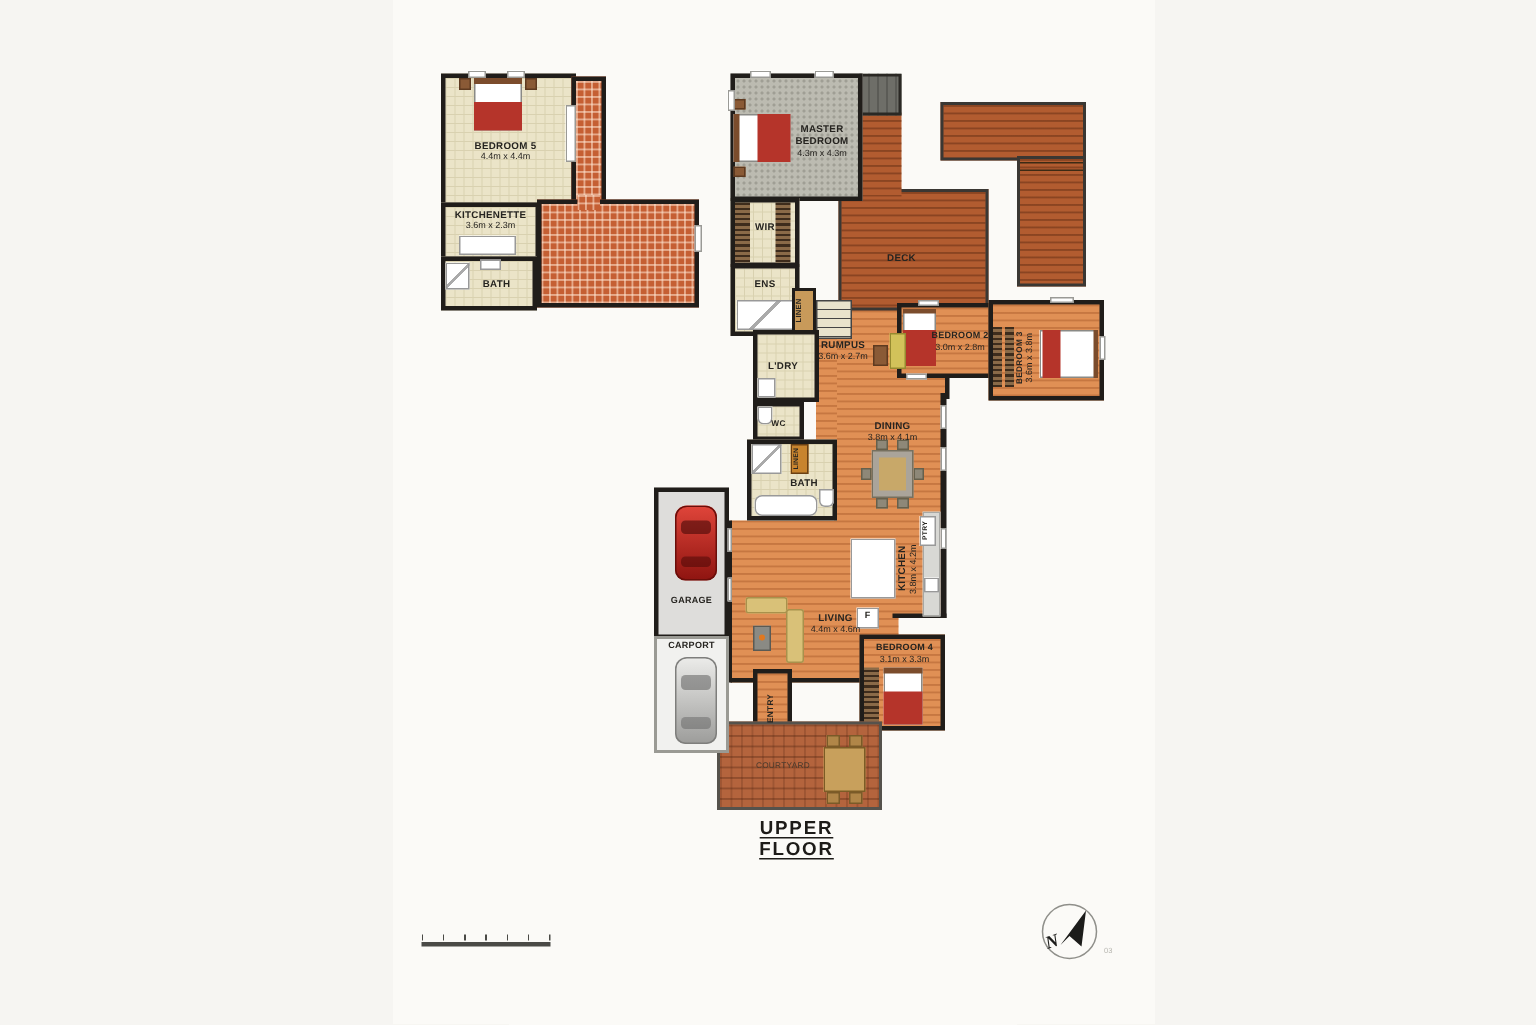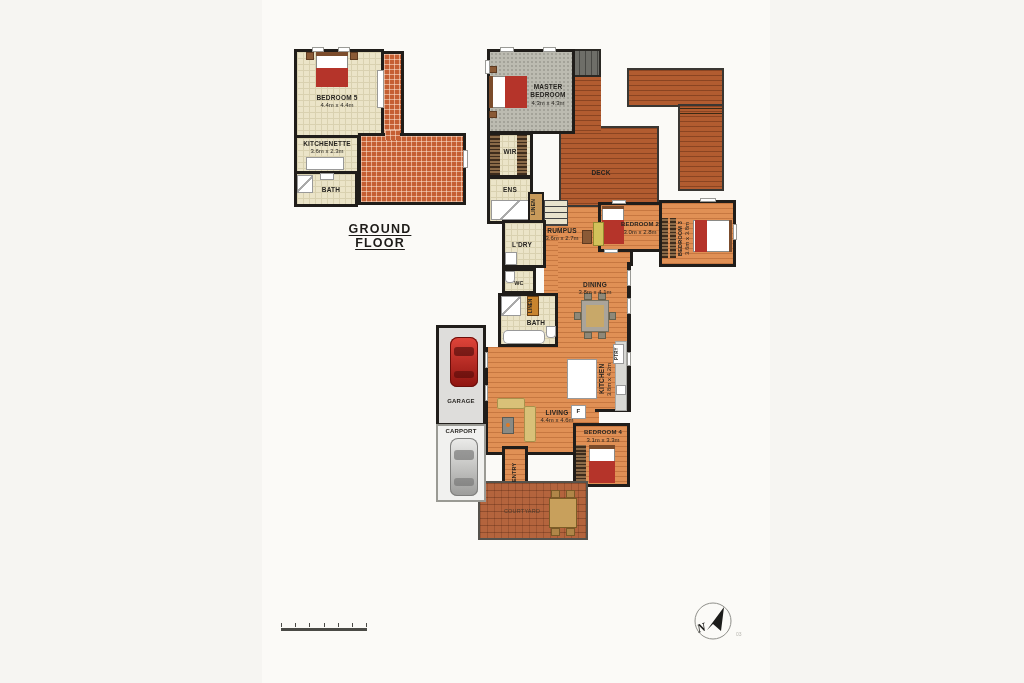--- a/index.html
+++ b/index.html
@@ -95,21 +95,20 @@
     <span>BEDROOM 5</span>
     <span class="dim">4.4m x 4.4m</span>
   </div>
   <div class="lbl" style="left:298px;top:140px;width:58px;">
     <span>KITCHENETTE</span>
     <span class="dim">3.6m x 2.3m</span>
   </div>
   <div class="lbl" style="left:316px;top:186px;width:30px;">
     <span>BATH</span>
   </div>
-  <div class="title" style="left:330px;top:222px;width:100px;">GROUND FLOOR</div>
 
   <div class="abs f-wood" style="left:536px;top:202px;width:64px;height:62px;"></div>
   <div class="abs f-wood" style="left:598px;top:252px;width:34px;height:12px;"></div>
   <div class="abs f-wood" style="left:556px;top:262px;width:74px;height:150px;"></div>
   <div class="abs f-wood" style="left:544px;top:220px;width:14px;height:76px;"></div>
   <div class="abs f-wood" style="left:487px;top:347px;width:112px;height:108px;"></div>
 
   <div class="wall" style="left:536px;top:200px;width:66px;height:3px;"></div>
   <div class="wall" style="left:627px;top:262px;width:4px;height:150px;"></div>
   <div class="wall" style="left:595px;top:409px;width:36px;height:3px;"></div>
@@ -266,20 +265,21 @@
   </div>
   <div class="lbl" style="left:580px;top:429px;width:46px;font-size:6px;">
     <span>BEDROOM 4</span>
     <span class="dim">3.1m x 3.3m</span>
   </div>
   <div class="lbl vlbl" style="left:511px;top:458px;height:28px;font-size:5.5px;">ENTRY</div>
   <div class="lbl" style="left:438px;top:398px;width:46px;font-size:6px;">GARAGE</div>
   <div class="lbl" style="left:438px;top:428px;width:46px;font-size:6px;">CARPORT</div>
   <div class="lbl" style="left:498px;top:508px;width:48px;font-size:5.5px;font-weight:400;color:#4a3a2c;">COURTYARD</div>
 
+  <div class="title" style="left:481px;top:545px;width:100px;">UPPER FLOOR</div>
 
   <div class="ticks" style="left:281px;top:623px;width:86px;height:4px;"></div>
   <div class="scalebar" style="left:281px;top:628px;width:86px;height:3px;"></div>
 
   <svg class="abs" style="left:690px;top:600px;" width="48" height="46" viewBox="0 0 48 46">
     <circle cx="23" cy="21" r="18" fill="none" stroke="#8f8f8a" stroke-width="1"></circle>
     <polygon points="17,30 34,7 31,31 23,24" fill="#1c1c1a"></polygon>
     <text x="7" y="32" font-family="Liberation Serif, serif" font-size="12" font-style="italic" font-weight="bold" fill="#1c1c1a" transform="rotate(-18 10 28)">N</text>
   </svg>
   <div class="wm" style="left:736px;top:631px;">03</div>

